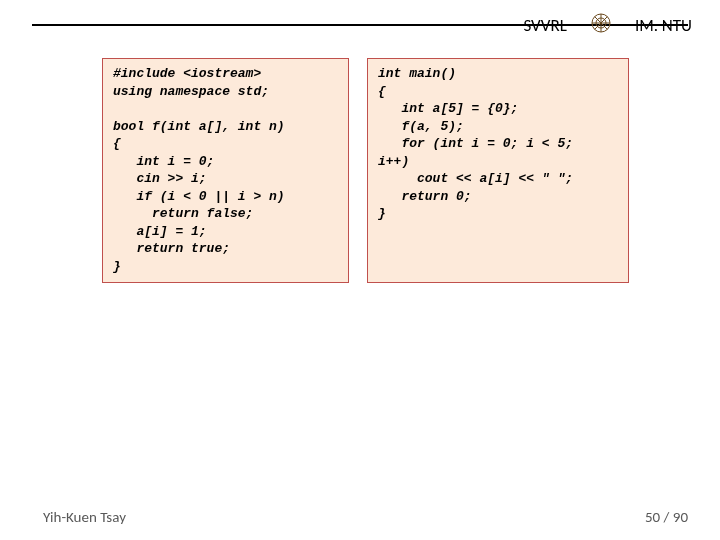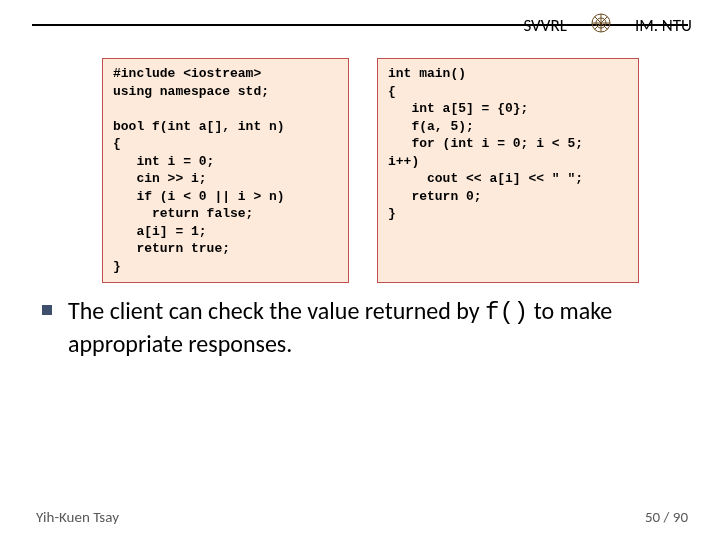--- a/index.html
+++ b/index.html
@@ -54,40 +54,41 @@
     background: #3e4f6b;
     margin-top: 10px;
     flex-shrink: 0;
   }
   .bullet-text {
     font-size: 24px;
     line-height: 1.3;
   }
   .code-row {
     display: flex;
-    gap: 28px;
+    gap: 18px;
     margin: 14px 0 12px 60px;
+    font-style: italic;
   }
   .code-box {
     border: 1.5px solid #c0504d;
     background: #fdeada;
     font-family: "Courier New", monospace;
     font-size: 13px;
     font-weight: bold;
     padding: 6px 10px;
     white-space: pre;
     line-height: 1.35;
   }
   .code-box.left  { width: 225px; }
   .code-box.right { width: 240px; }
   .mono { font-family: "Courier New", monospace; }
   .footer {
     position: absolute;
     bottom: 14px;
-    left: 4px;
+    left: 11px;
     right: 0;
     padding: 0 32px;
     display: flex;
     justify-content: space-between;
     font-size: 15px;
     color: #595959;
   }
   .footer-center {
     position: absolute;
     left: 50%;
@@ -138,25 +139,19 @@
 {
    int a[5] = {0};
    f(a, 5);
    for (int i = 0; i &lt; 5;
 i++)
      cout &lt;&lt; a[i] &lt;&lt; " ";
    return 0;
 }</div>
   </div>
 
-  <div class="bullet-row">
-    <div class="bullet"></div>
-    <div class="bullet-text">
-      <span>The client can check the value returned by </span><span class="mono">f()</span><span> to make appropriate responses.</span>
-    </div>
-  </div>
 
 </div>
 
 <div class="footer">
   <span>Yih-Kuen Tsay</span>
   <span>50 / 90</span>
 </div>
 
 </body></html>

